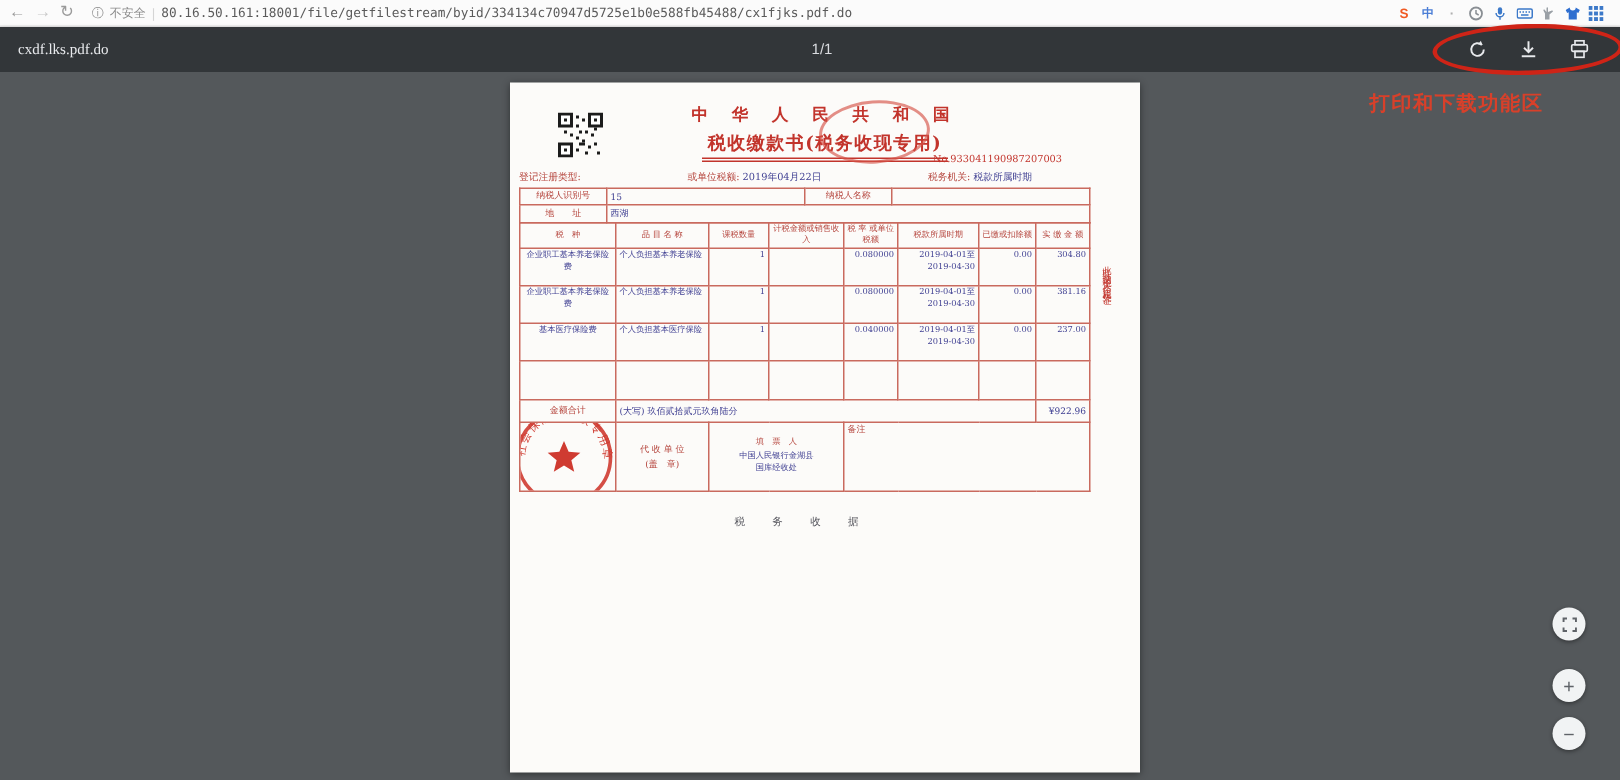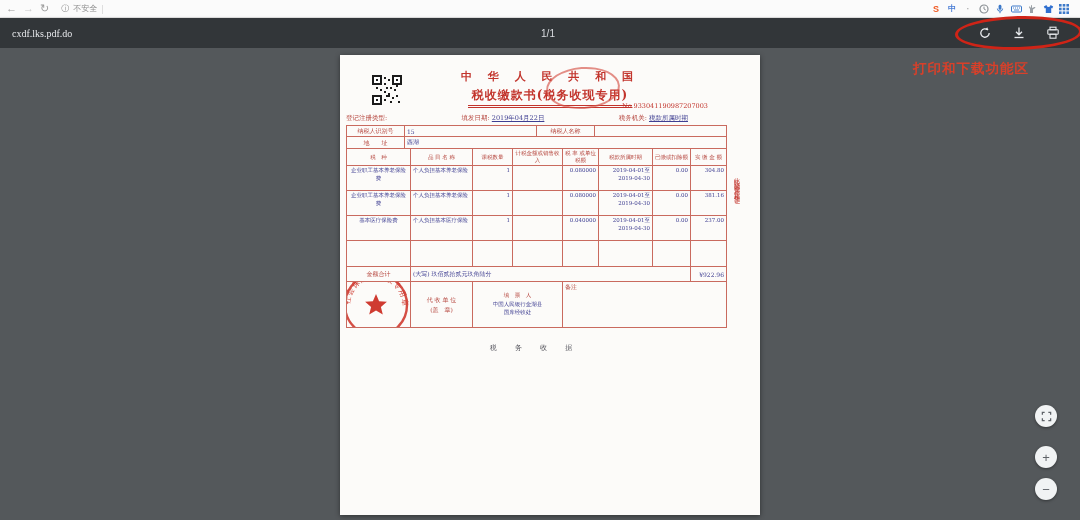--- a/index.html
+++ b/index.html
@@ -44,21 +44,21 @@
   .qr { position:absolute; left:32px; top:20px; }
   .doc-titles { position:absolute; left:0; right:0; top:14px; text-align:center; }
   .t1 { color:#c2342c; font-size:11px; font-weight:bold; letter-spacing:6px; }
   .t2 { display:inline-block; color:#c2342c; font-size:12px; font-weight:bold; letter-spacing:1px;
         border-bottom:3px double #c2342c; padding:0 4px 1px; margin-top:2px; }
   .stamp-ellipse { position:absolute; left:206px; top:12px; width:74px; height:42px; border:2px solid #d65348;
                    border-radius:50%; opacity:.65; transform:rotate(-4deg); }
   .serial { position:absolute; right:52px; top:47px; color:#c2342c; font-size:6.5px; }
   .meta-row { position:absolute; left:6px; top:59px; width:342px; display:flex; justify-content:space-between; font-size:6.5px; }
   .lab { color:#b5453d; }
-  .val { color:#3f3f92;text-decoration:underline; }
+  .val { color:#3f3f92; }
 
   table.frm { border-collapse:collapse; table-layout:fixed; width:380px; }
   table.frm td, table.frm th { border:1px solid #c96a5f; font-weight:normal; padding:1px 2px; overflow:hidden; }
   .tbl-wrap { position:absolute; left:6px; top:70px; }
   .f6 { font-size:6px; } .f55 { font-size:5.5px; }
   .hdr { color:#b5453d; text-align:center; line-height:1.3; }
   .cellv { color:#3f3f92; }
   .tr-data td { vertical-align:top; line-height:1.35; }
   .num { text-align:right; }
   .ctr { text-align:center; }
@@ -79,20 +79,21 @@
 <div class="stage">
 
   <div class="browser-bar">
     <span class="nav-ic">←</span>
     <span class="nav-ic fwd">→</span>
     <span class="nav-ic">↻</span>
     <div class="omnibox">
       <span class="sec-label">ⓘ</span>
       <span class="sec-label">不安全</span>
       <span class="omni-sep">|</span>
+      <span class="url-text">80.16.50.161:18001/file/getfilestream/byid/334134c70947d5725e1b0e588fb45488/cx1fjks.pdf.do</span>
     </div>
     <div class="ext-tray">
       <span class="ext" style="color:#f05a23;">S</span>
       <span class="ext" style="color:#4a7dd6;font-size:8px;">中</span>
       <span class="ext" style="color:#b0b0b0;">·</span>
       <span class="ext">
         <svg width="10" height="10" viewBox="0 0 10 10">
             <circle cx="5" cy="5" r="4" fill="none" stroke="#8a8f94" stroke-width="1.2"></circle>
             <path d="M5 2.6V5l1.8 1" stroke="#8a8f94" stroke-width="1" fill="none"></path>
           </svg>
@@ -206,21 +207,21 @@
 
       <div class="doc-titles">
         <div class="t1">中 华 人 民 共 和 国</div>
         <div><span class="t2">税收缴款书(税务收现专用)</span></div>
       </div>
       <div class="stamp-ellipse"></div>
       <div class="serial">No.933041190987207003</div>
 
       <div class="meta-row">
         <span><span class="lab">登记注册类型:</span></span>
-        <span><span class="lab">填发日期:</span>
+        <span><span class="lab">或单位税额:</span>
               <span class="val">2019年04月22日</span></span>
         <span><span class="lab">税务机关:</span>
               <span class="val">税款所属时期</span></span>
       </div>
 
       <div class="tbl-wrap">
 
         <table class="frm f6">
           <colgroup>
               <col style="width:58px">

